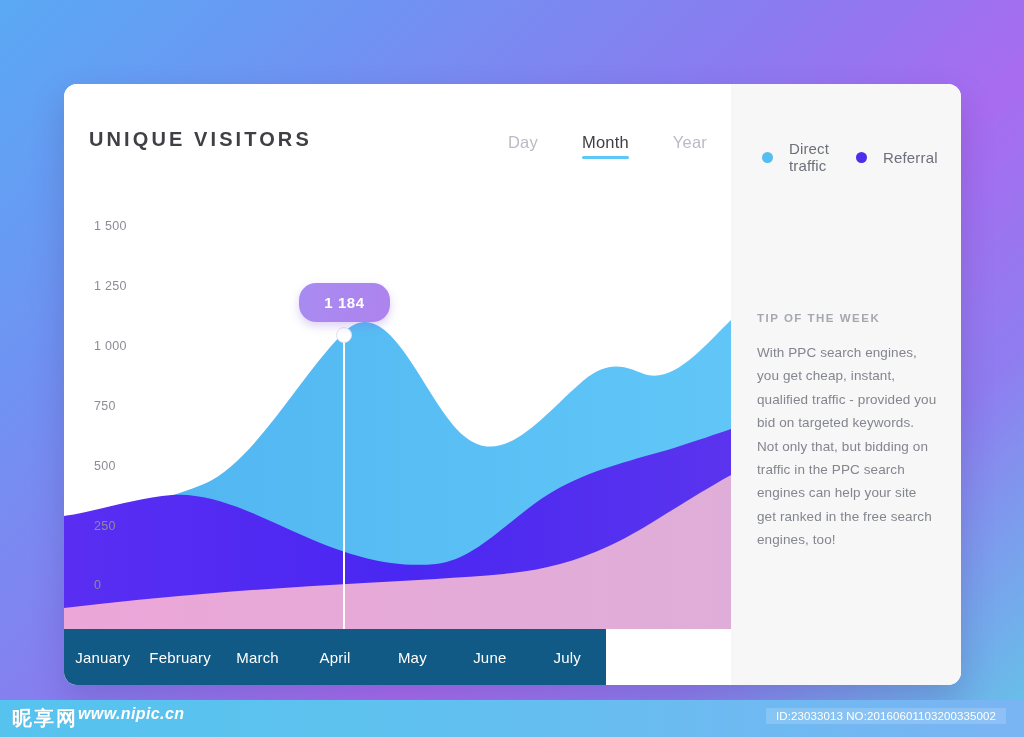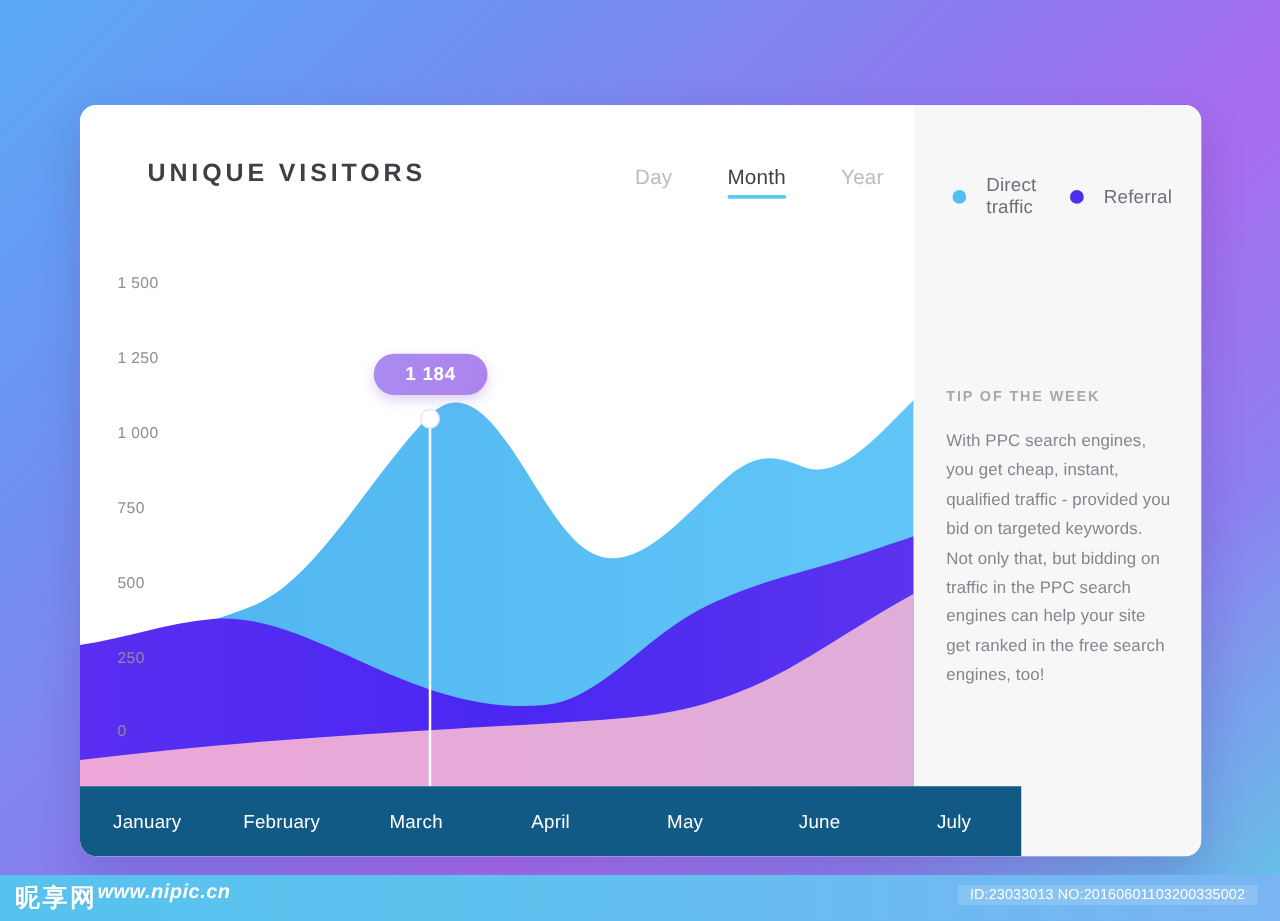--- a/index.html
+++ b/index.html
@@ -57,21 +57,21 @@
     width: 667px; height: 601px;
     background: #ffffff;
   }
   #chart-header {
     position: absolute; left: 0; top: 0;
     width: 667px; height: 110px;
     display: flex; align-items: center;
     z-index: 6;
   }
   #page-title {
-    margin-left: 54px;
+    margin-left: 25px;
     font-size: 20px; font-weight: bold;
     letter-spacing: 3.1px;
     color: #3f3f46;
   }
   #range-tabs {
     position: absolute; left: 436px; top: 49px;
     display: flex; align-items: flex-start; gap: 36px;
   }
   .range-tab {
     font-size: 16.5px;
@@ -115,33 +115,33 @@
   }
   #hover-dot {
     position: absolute; left: 272px; top: 243px;
     width: 16px; height: 16px; border-radius: 50%;
     background: #ffffff;
     border: 1px solid #e6e3f1;
     z-index: 6;
   }
   #tooltip {
     position: absolute; left: 235px; top: 199px;
-    min-width: 91px; height: 33px;
+    min-width: 91px; height: 39px;
     border-radius: 17px;
     background: linear-gradient(100deg, #a88bf0 0%, #ae83ee 100%);
     color: #ffffff;
     display: flex; align-items: center; justify-content: center;
     font-size: 15px; font-weight: bold; letter-spacing: .6px;
     z-index: 7;
     box-shadow: 0 4px 10px rgba(130,90,220,.28);
   }
   
   #months-bar {
     position: absolute; left: 0; bottom: 0;
-    width: 753px; height: 56px;
+    width: 542px; height: 56px;
     background: #105a85;
     display: flex; align-items: center;
     z-index: 8;
   }
   .month-label {
     color: #ffffff;
     font-size: 15px;
     letter-spacing: .2px;
     text-align: center;
     flex: 1;

